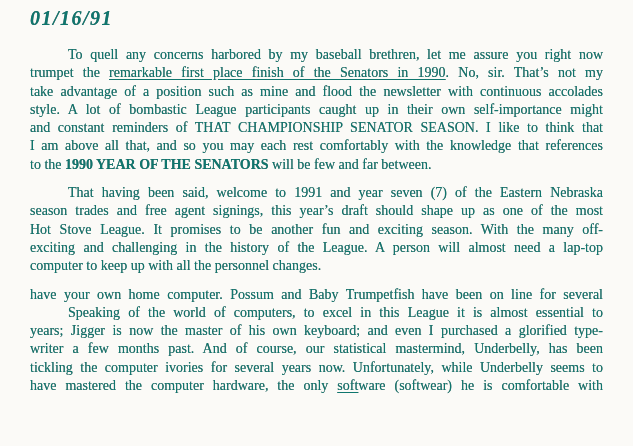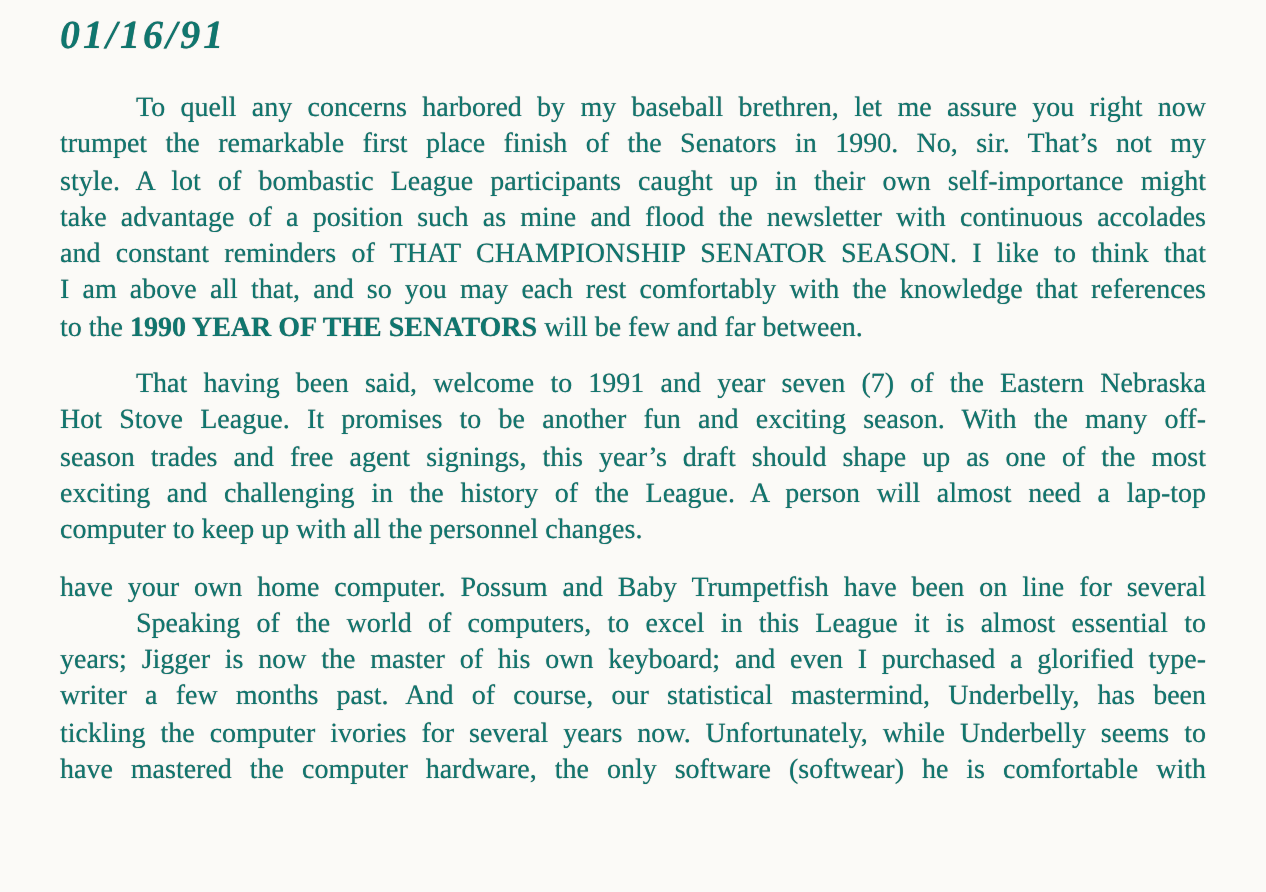--- a/index.html
+++ b/index.html
@@ -43,49 +43,50 @@
     text-align-last: justify;
     text-justify: inter-word;
   }
   .tline.last {
     text-align-last: left;
   }
   .tline.indent {
     text-indent: 38px;
   }
   .u {
+    text-decoration: underline;
     text-underline-offset: 2px;
   }
   .b {
     font-weight: bold;
   }
 </style>
 </head>
 <body>
 
 <div class="page">
 
   <div class="date">01/16/91</div>
 
   <div class="body-text">
 
     <div class="para">
       <div class="tline indent"><span>To quell any concerns harbored by my baseball brethren, let me assure you right now</span></div>
       <div class="tline"><span>trumpet the </span><span class="u">remarkable first place finish of the Senators in 1990</span><span>.  No, sir.  That’s not my</span></div>
+      <div class="tline"><span>take advantage of a position such as mine and flood the newsletter with continuous accolades</span></div>
       <div class="tline"><span>style.  A lot of bombastic League participants caught up in their own self-importance might</span></div>
-      <div class="tline"><span>take advantage of a position such as mine and flood the newsletter with continuous accolades</span></div>
       <div class="tline"><span>and constant reminders of THAT CHAMPIONSHIP SENATOR SEASON.  I like to think that</span></div>
       <div class="tline"><span>I am above all that, and so you may each rest comfortably with the knowledge that references</span></div>
       <div class="tline last"><span>to the </span><span class="b">1990 YEAR OF THE SENATORS</span><span> will be few and far between.</span></div>
     </div>
 
     <div class="para">
       <div class="tline indent"><span>That having been said, welcome to 1991 and year seven (7) of the Eastern Nebraska</span></div>
+      <div class="tline"><span>season trades and free agent signings, this year’s draft should shape up as one of the most</span></div>
       <div class="tline"><span>Hot Stove League.  It promises to be another fun and exciting season.  With the many off-</span></div>
-      <div class="tline"><span>season trades and free agent signings, this year’s draft should shape up as one of the most</span></div>
       <div class="tline"><span>exciting and challenging in the history of the League.  A person will almost need a lap-top</span></div>
       <div class="tline last"><span>computer to keep up with all the personnel changes.</span></div>
     </div>
 
     <div class="para">
       <div class="tline"><span>have your own home computer.  Possum and Baby Trumpetfish have been on line for several</span></div>
       <div class="tline indent"><span>Speaking of the world of computers, to excel in this League it is almost essential to</span></div>
       <div class="tline"><span>years; Jigger is now the master of his own keyboard; and even I purchased a glorified type-</span></div>
       <div class="tline"><span>writer a few months past.  And of course, our statistical mastermind, Underbelly, has been</span></div>
       <div class="tline"><span>tickling the computer ivories for several years now.  Unfortunately, while Underbelly seems to</span></div>

